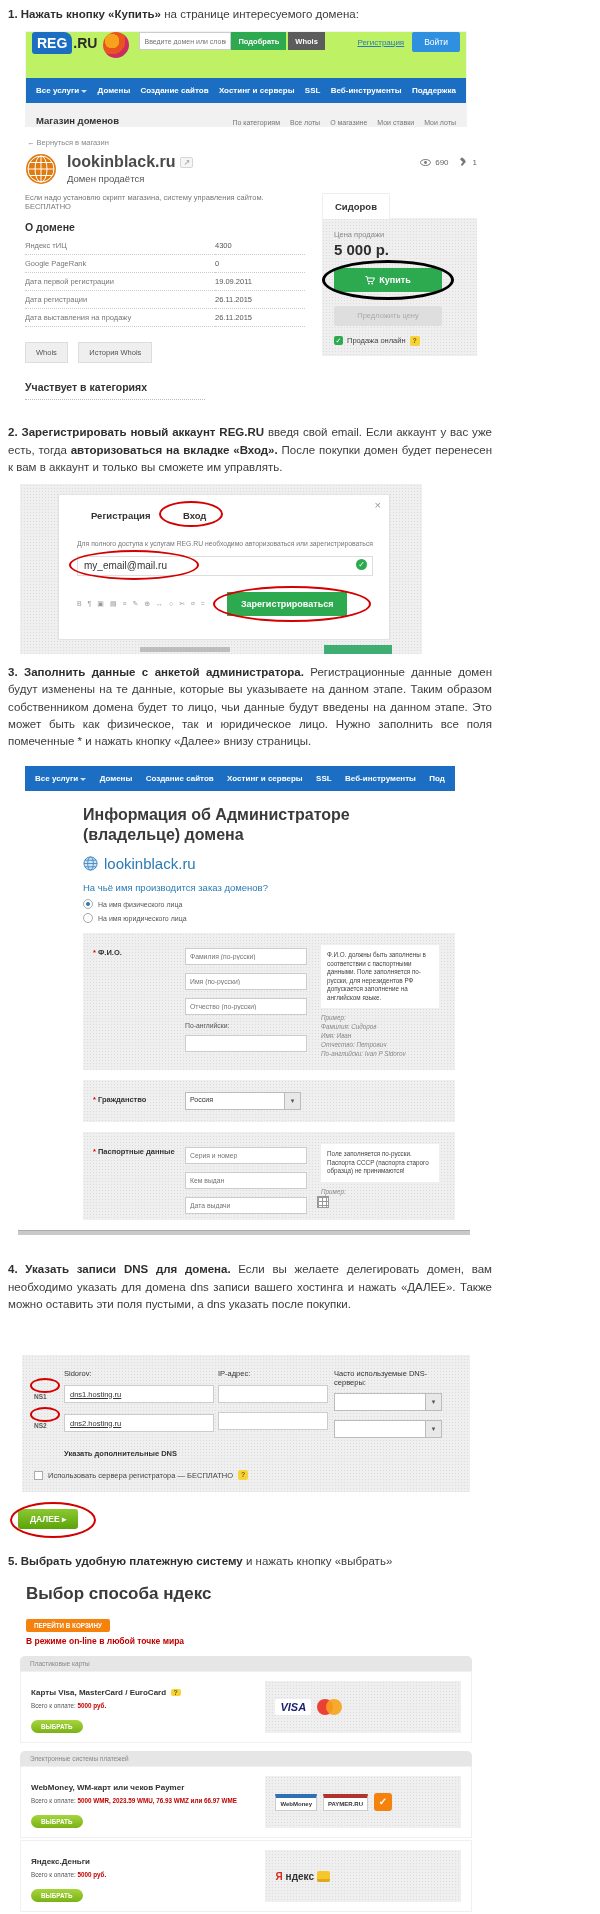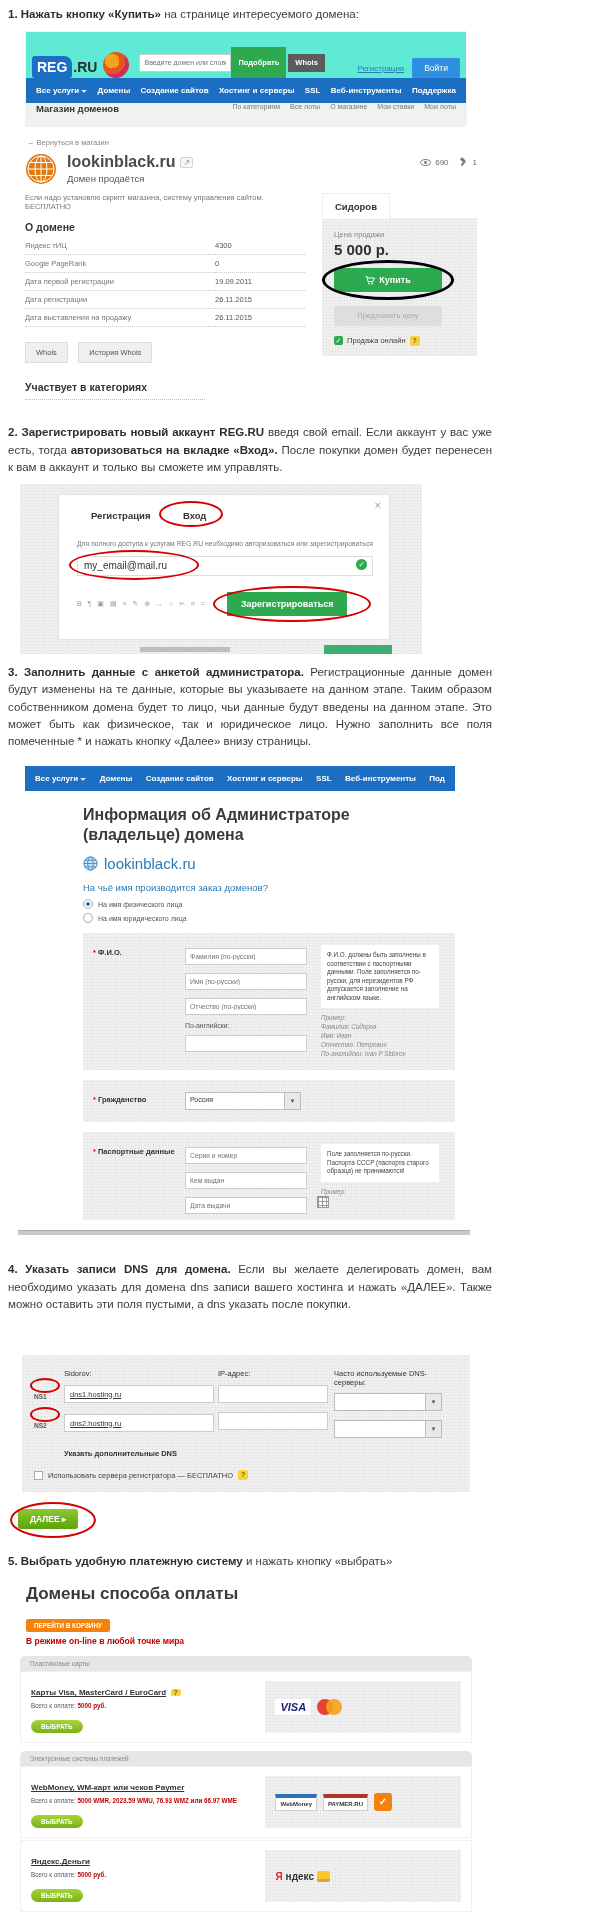--- a/index.html
+++ b/index.html
@@ -9,37 +9,37 @@
   
   .step { font-size:11.5px; line-height:1.5; color:#3c3c3c; margin:0 0 8px 0; text-align:justify; width:484px; }
   .step b { color:#2e2e2e; }
 
   .dotted { background-color:#efefef;
             background-image: radial-gradient(circle, #dcdcdc 0.8px, rgba(0,0,0,0) 0.9px);
             background-size:3px 3px; }
 
   
   .shot-header { width:442px; margin:4px 0 4px 17px; border:1px solid #f2f2f2; }
-  .hdr-top { display:flex; align-items:flex-end; height:46px; padding:0 6px; background:#5eead4; }
+  .hdr-top { display:flex; align-items:flex-start; height:46px; padding:0 6px; background:#bef264; }
   .logo { display:flex; align-items:center; }
   .logo-reg { background:#1b6ec2; color:#fff; font-weight:bold; font-size:14px; padding:3px 5px; border-radius:3px 8px 3px 3px; }
   .logo-ru { color:#2b2b2b; font-weight:bold; font-size:14px; margin-left:1px; }
   .anniv { width:26px; height:26px; border-radius:50%; margin-left:6px;
            background: radial-gradient(circle at 35% 35%, #f6a21d 0 30%, #e8541f 31% 55%, #cf2a66 56% 75%, #7cb93a 76% 100%); }
   .searchbox { display:flex; align-items:center; margin-left:10px; }
   .searchbox input { width:92px; height:18px; border:1px solid #ccc; font-size:7px; padding:0 4px; color:#555; font-family:"Liberation Sans",sans-serif; }
-  .btn-green { background:#2daa4f; color:#fff; border:0; font-size:7.5px; font-weight:bold; height:31px; padding:0 7px; cursor:pointer; }
+  .btn-green { background:#2daa4f; color:#fff; border:0; font-size:7.5px; font-weight:bold; height:18px; padding:0 7px; cursor:pointer; }
   .btn-darkgray { background:#5c5c5c; color:#fff; border:0; font-size:7.5px; font-weight:bold; height:18px; padding:0 7px; margin-left:2px; }
   .hdr-right { margin-left:auto; display:flex; align-items:center; }
   .reg-link { color:#2a7ab5; font-size:8px; text-decoration:underline; margin-right:8px; }
   .btn-login { background:#2f90e0; color:#fff; border:0; font-size:8.5px; height:20px; padding:0 12px; border-radius:2px; }
   .mainnav { background:#1b6ec2; display:flex; align-items:center; height:25px; padding:0 10px; justify-content:space-between; }
   .mainnav a { color:#fff; font-size:8px; font-weight:bold; text-decoration:none; white-space:nowrap; }
   .caret { display:inline-block; width:0; height:0; border-left:3px solid transparent; border-right:3px solid transparent; border-top:3px solid #cfe2f5; margin-left:2px; vertical-align:middle; }
-  .subnav { background:#f1f1f1; display:flex; align-items:flex-start; height:23px; padding:0 10px; }
+  .subnav { background:#f1f1f1; display:flex; align-items:flex-end; height:23px; padding:0 10px; }
   .subnav-title { font-size:9.5px; font-weight:bold; color:#333; }
   .subnav-links { margin-left:auto; display:flex; gap:10px; }
   .subnav-links a { font-size:7px; color:#777; text-decoration:none; }
 
   
   .shot-domain { width:452px; margin-left:17px; position:relative; }
   .backlink { font-size:7.5px; color:#888; text-decoration:none; display:inline-block; margin:4px 0 6px 2px; }
   .domain-head { display:flex; align-items:flex-start; }
   .globe-o { width:32px; height:32px; flex:0 0 32px; margin-right:10px; }
   .dname-row { display:flex; align-items:center; }
@@ -146,21 +146,21 @@
   .el-next { left:-8px; top:-6px; width:86px; height:36px; }
 
   
   .pay { margin-left:12px; width:452px; }
   .pay-title { font-size:17px; font-weight:bold; color:#3a3a3a; margin:14px 0 10px 6px; }
   .btn-orange { background:#f5820c; color:#fff; border:0; border-radius:2px; font-size:6.3px; font-weight:bold; padding:3px 8px; margin-left:6px; text-transform:uppercase; }
   .online-note { color:#c00000; font-weight:bold; font-size:8.5px; margin:4px 0 10px 6px; }
   .pay-ghdr { background:#e6e6e6; color:#888; font-size:6.5px; padding:4px 10px; border-radius:5px 5px 0 0; margin-top:8px; }
   .pay-row { background:#fff; border:1px solid #f0f0f0; display:flex; padding:9px 10px; margin-bottom:2px; }
   .pay-left { width:235px; }
-  .pay-name { font-size:8px; color:#333; text-decoration:underline; font-weight:bold; }
+  .pay-name { font-size:8px; color:#333; font-weight:bold; }
   .pay-total { font-size:6.3px; color:#555; margin:3px 0 6px 0; }
   .pay-total em { color:#c00000; font-weight:bold; font-style:normal; }
   .btn-choose { background:linear-gradient(#a6d53e,#7ab214); color:#fff; border:0; border-radius:8px; font-size:6.3px; font-weight:bold; padding:3px 10px; }
   .pay-logos { margin-left:auto; width:196px; display:flex; align-items:center; gap:6px; padding:0 10px; }
   .visa { background:#fff; border-radius:2px; padding:2px 5px; color:#1a1f71; font-weight:bold; font-style:italic; font-size:11px; }
   .mc { position:relative; width:26px; height:16px; }
   .mc i { position:absolute; top:0; width:16px; height:16px; border-radius:50%; }
   .mc .c1 { left:0; background:#eb4135; }
   .mc .c2 { left:9px; background:#f7a21b; opacity:.9; }
   .wm { background:#fff; border:1px solid #ccc; border-top:4px solid #2f6fb3; font-size:6px; font-weight:bold; color:#333; padding:3px 4px; }
@@ -466,21 +466,21 @@
     </div>
   </div>
   <div class="next-wrap">
     <button class="btn-lime"><span>ДАЛЕЕ</span> <span>▸</span></button>
     <span class="ellipse ellipse-red el-next"></span>
   </div>
 
   <p class="step" style="margin-top:24px"><b>5. Выбрать удобную платежную систему</b><span> и нажать кнопку «выбрать»</span></p>
 
   <div class="pay">
-    <h2 class="pay-title">Домены способа оплаты</h2>
+    <h2 class="pay-title">Выбор способа ндекс</h2>
     <button class="btn-orange">перейти в корзину</button>
     <div class="online-note">В режиме on-line в любой точке мира</div>
 
     <div class="pay-ghdr">Пластиковые карты</div>
     <div class="pay-row">
       <div class="pay-left">
         <a class="pay-name">Карты Visa, MasterCard / EuroCard</a>
         <span class="qmark">?</span>
         <div class="pay-total"><span>Всего к оплате:</span> <em>5000 руб.</em></div>
         <button class="btn-choose">ВЫБРАТЬ</button>

